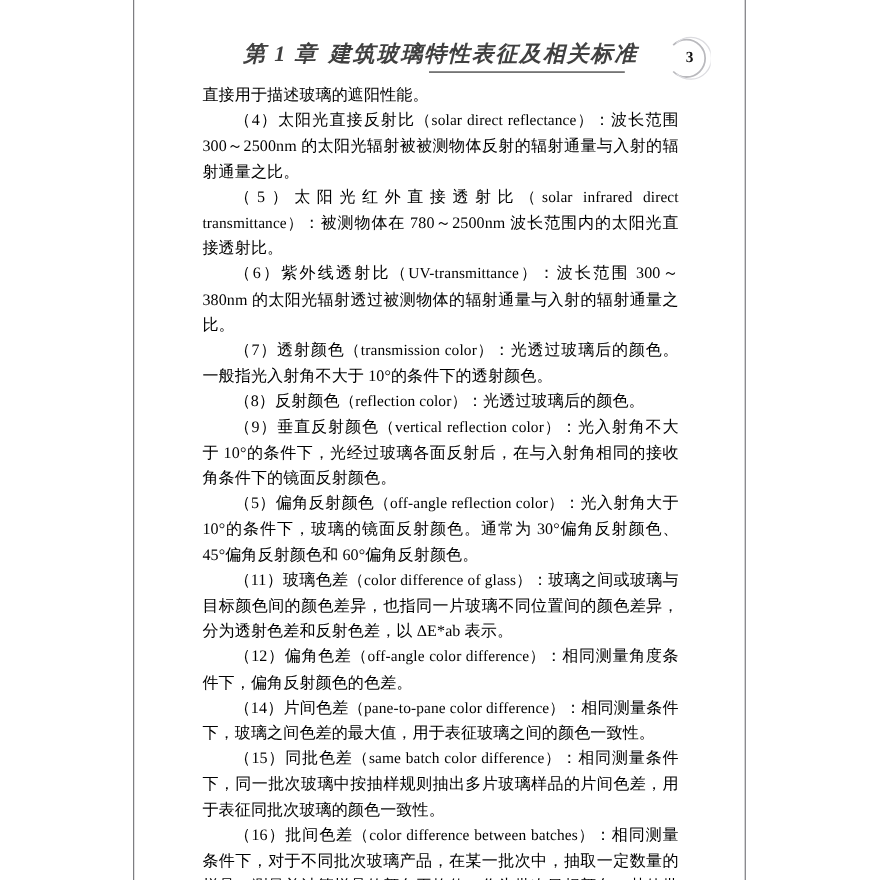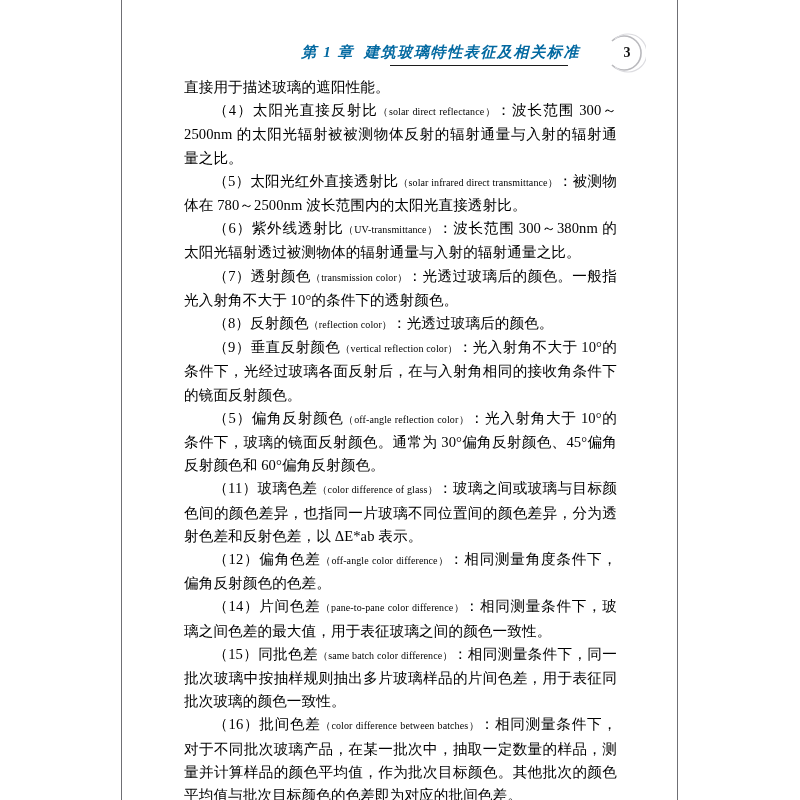--- a/index.html
+++ b/index.html
@@ -43,23 +43,23 @@
     height: 32px;
   }
   .runhead-inner {
     position: absolute;
     right: 44px;
     bottom: 4px;
     white-space: nowrap;
     font-family: "Liberation Serif", "DejaVu Serif", serif;
     font-weight: bold;
     font-style: italic;
-    font-size: 15px;
+    font-size: 20px;
     letter-spacing: 1.6px;
-    color: #0369a1;
+    color: #404040;
   }
   .runhead-chapter { margin-right: 10px; }
   .runhead-line {
     position: absolute;
     left: 206px;
     right: 56px;
     bottom: 0px;
     height: 1.4px;
     background: #1c1c1c;
   }
@@ -103,21 +103,21 @@
     text-justify: inter-ideograph;
     letter-spacing: 0.1px;
     color: #000000;
   }
   p.indent { text-indent: 2em; }
   p.noindent { text-indent: 0; }
 
   
   .lat {
     font-family: "Liberation Serif", "DejaVu Serif", serif;
-    font-size: 10px;
+    font-size: 14px;
     letter-spacing: 0.1px;
   }
 </style>
 </head>
 <body>
 
 <div class="page">
 
   <div class="rule-left"></div>
   <div class="rule-right"></div>

